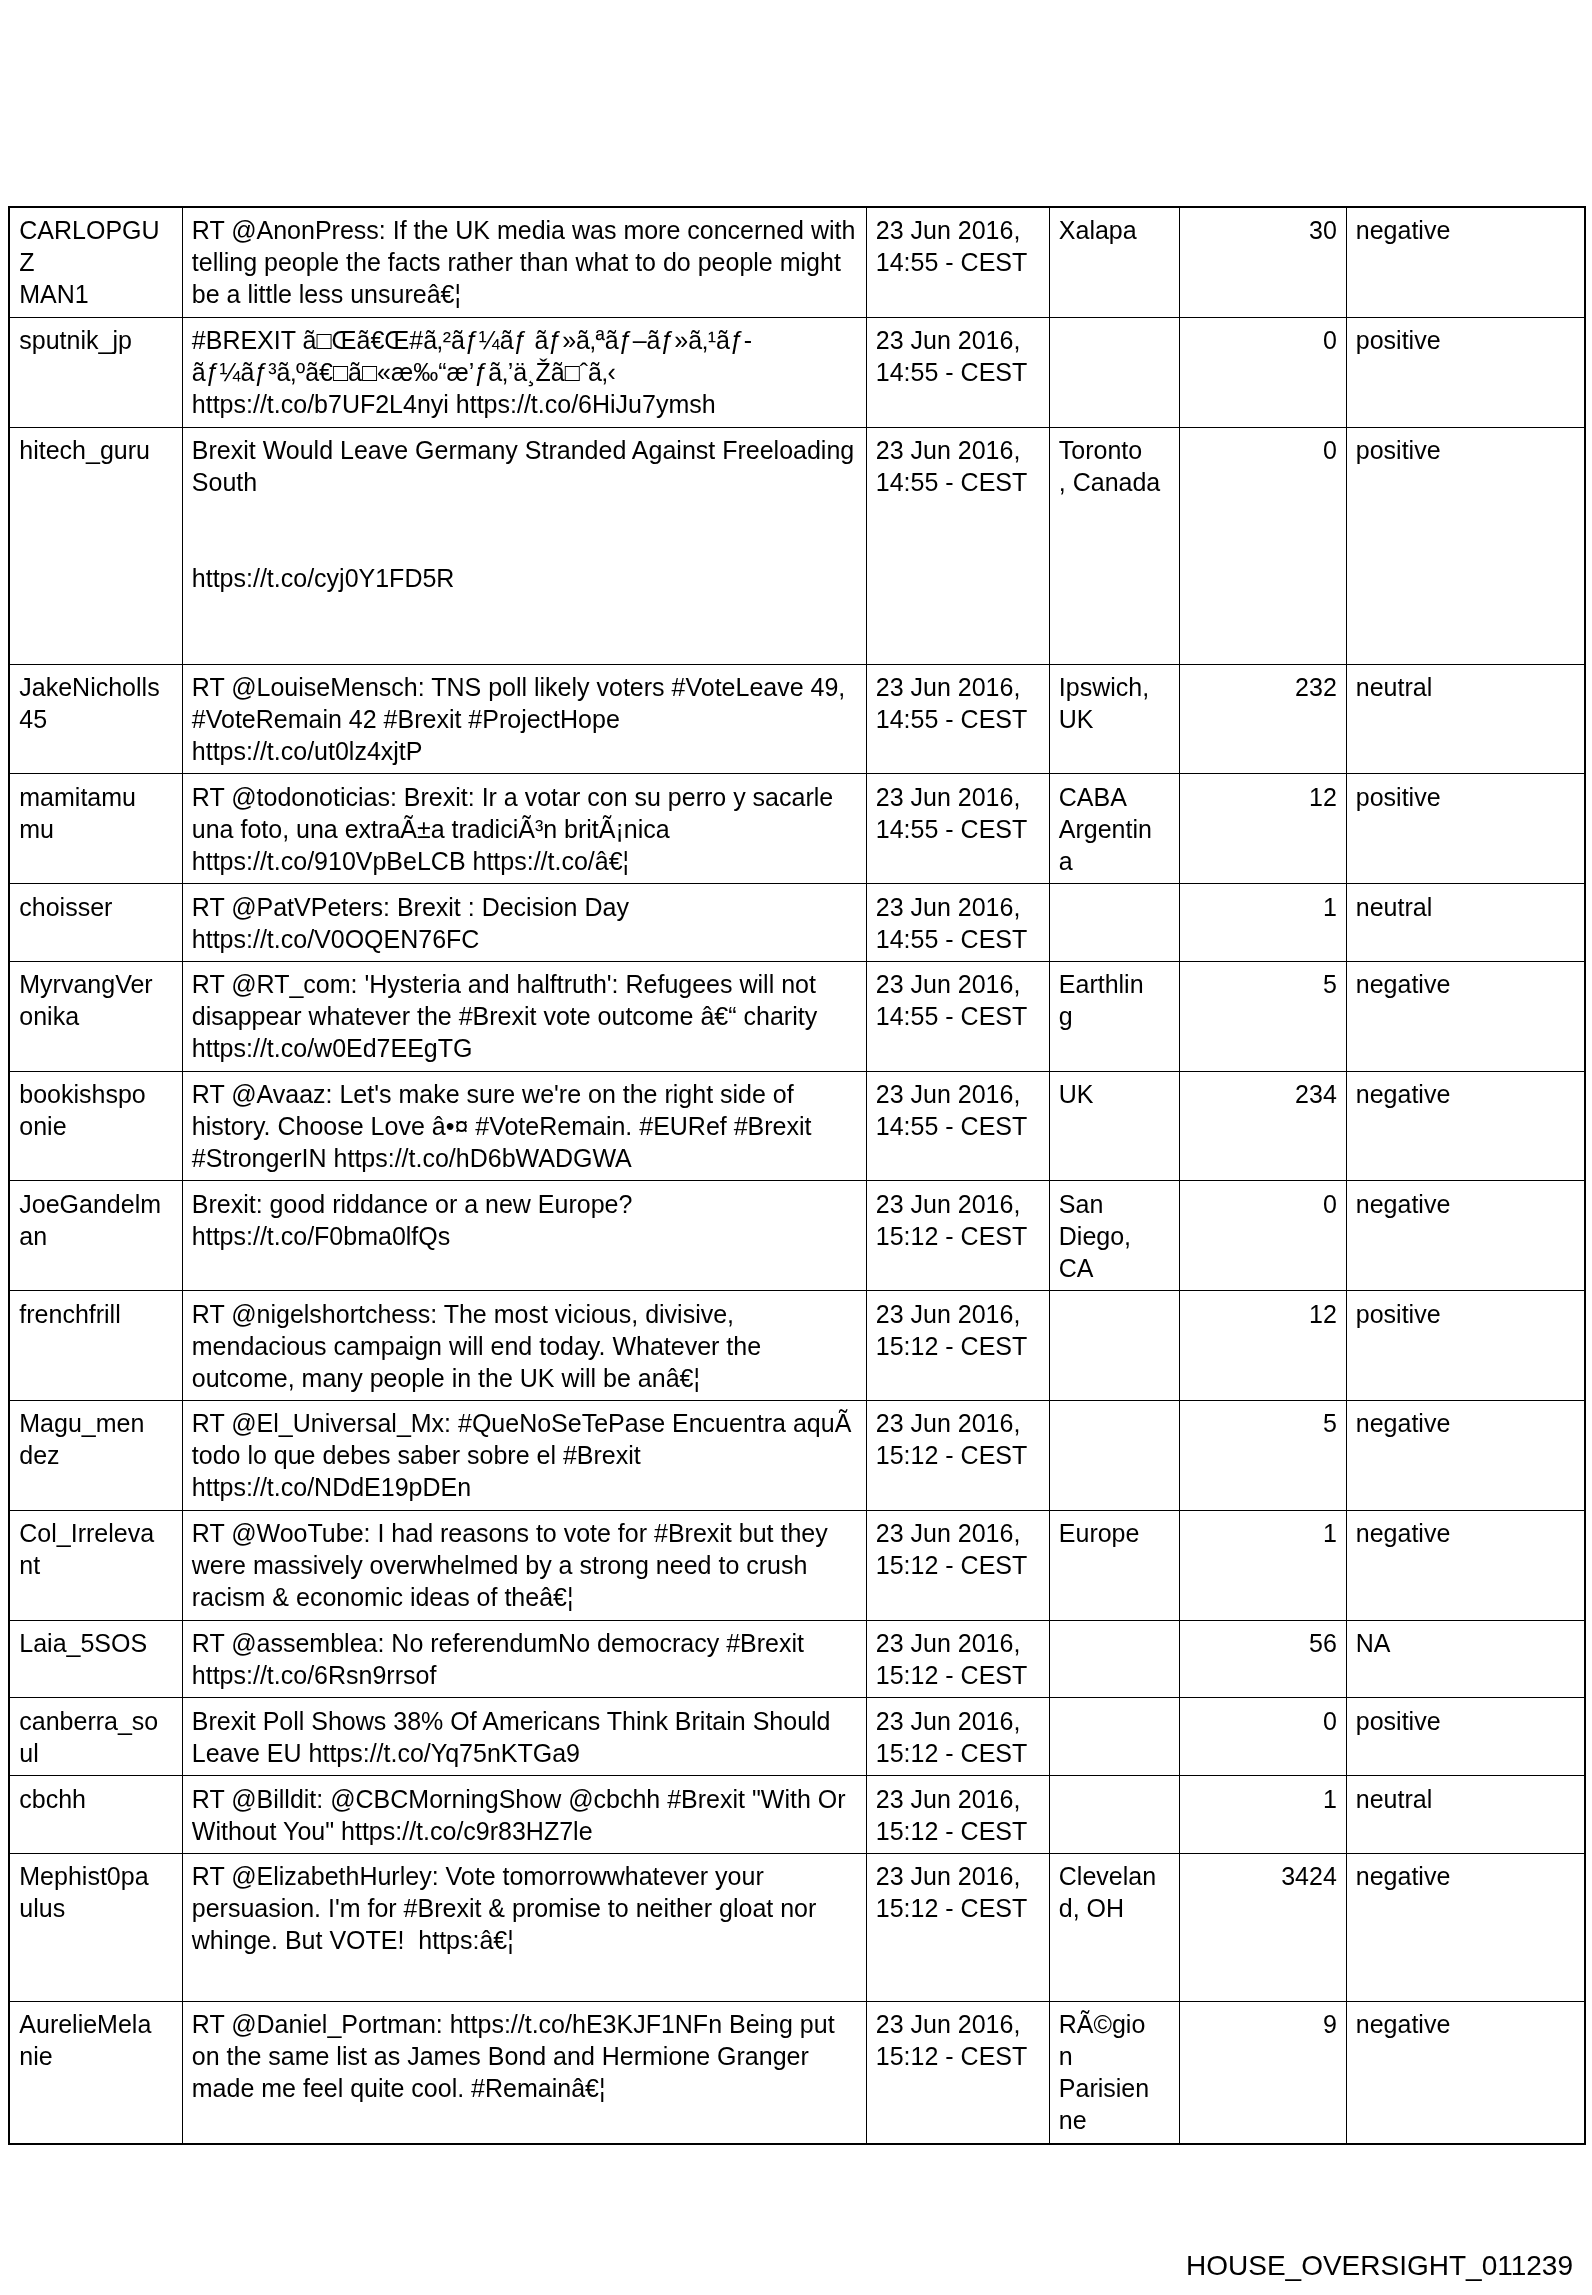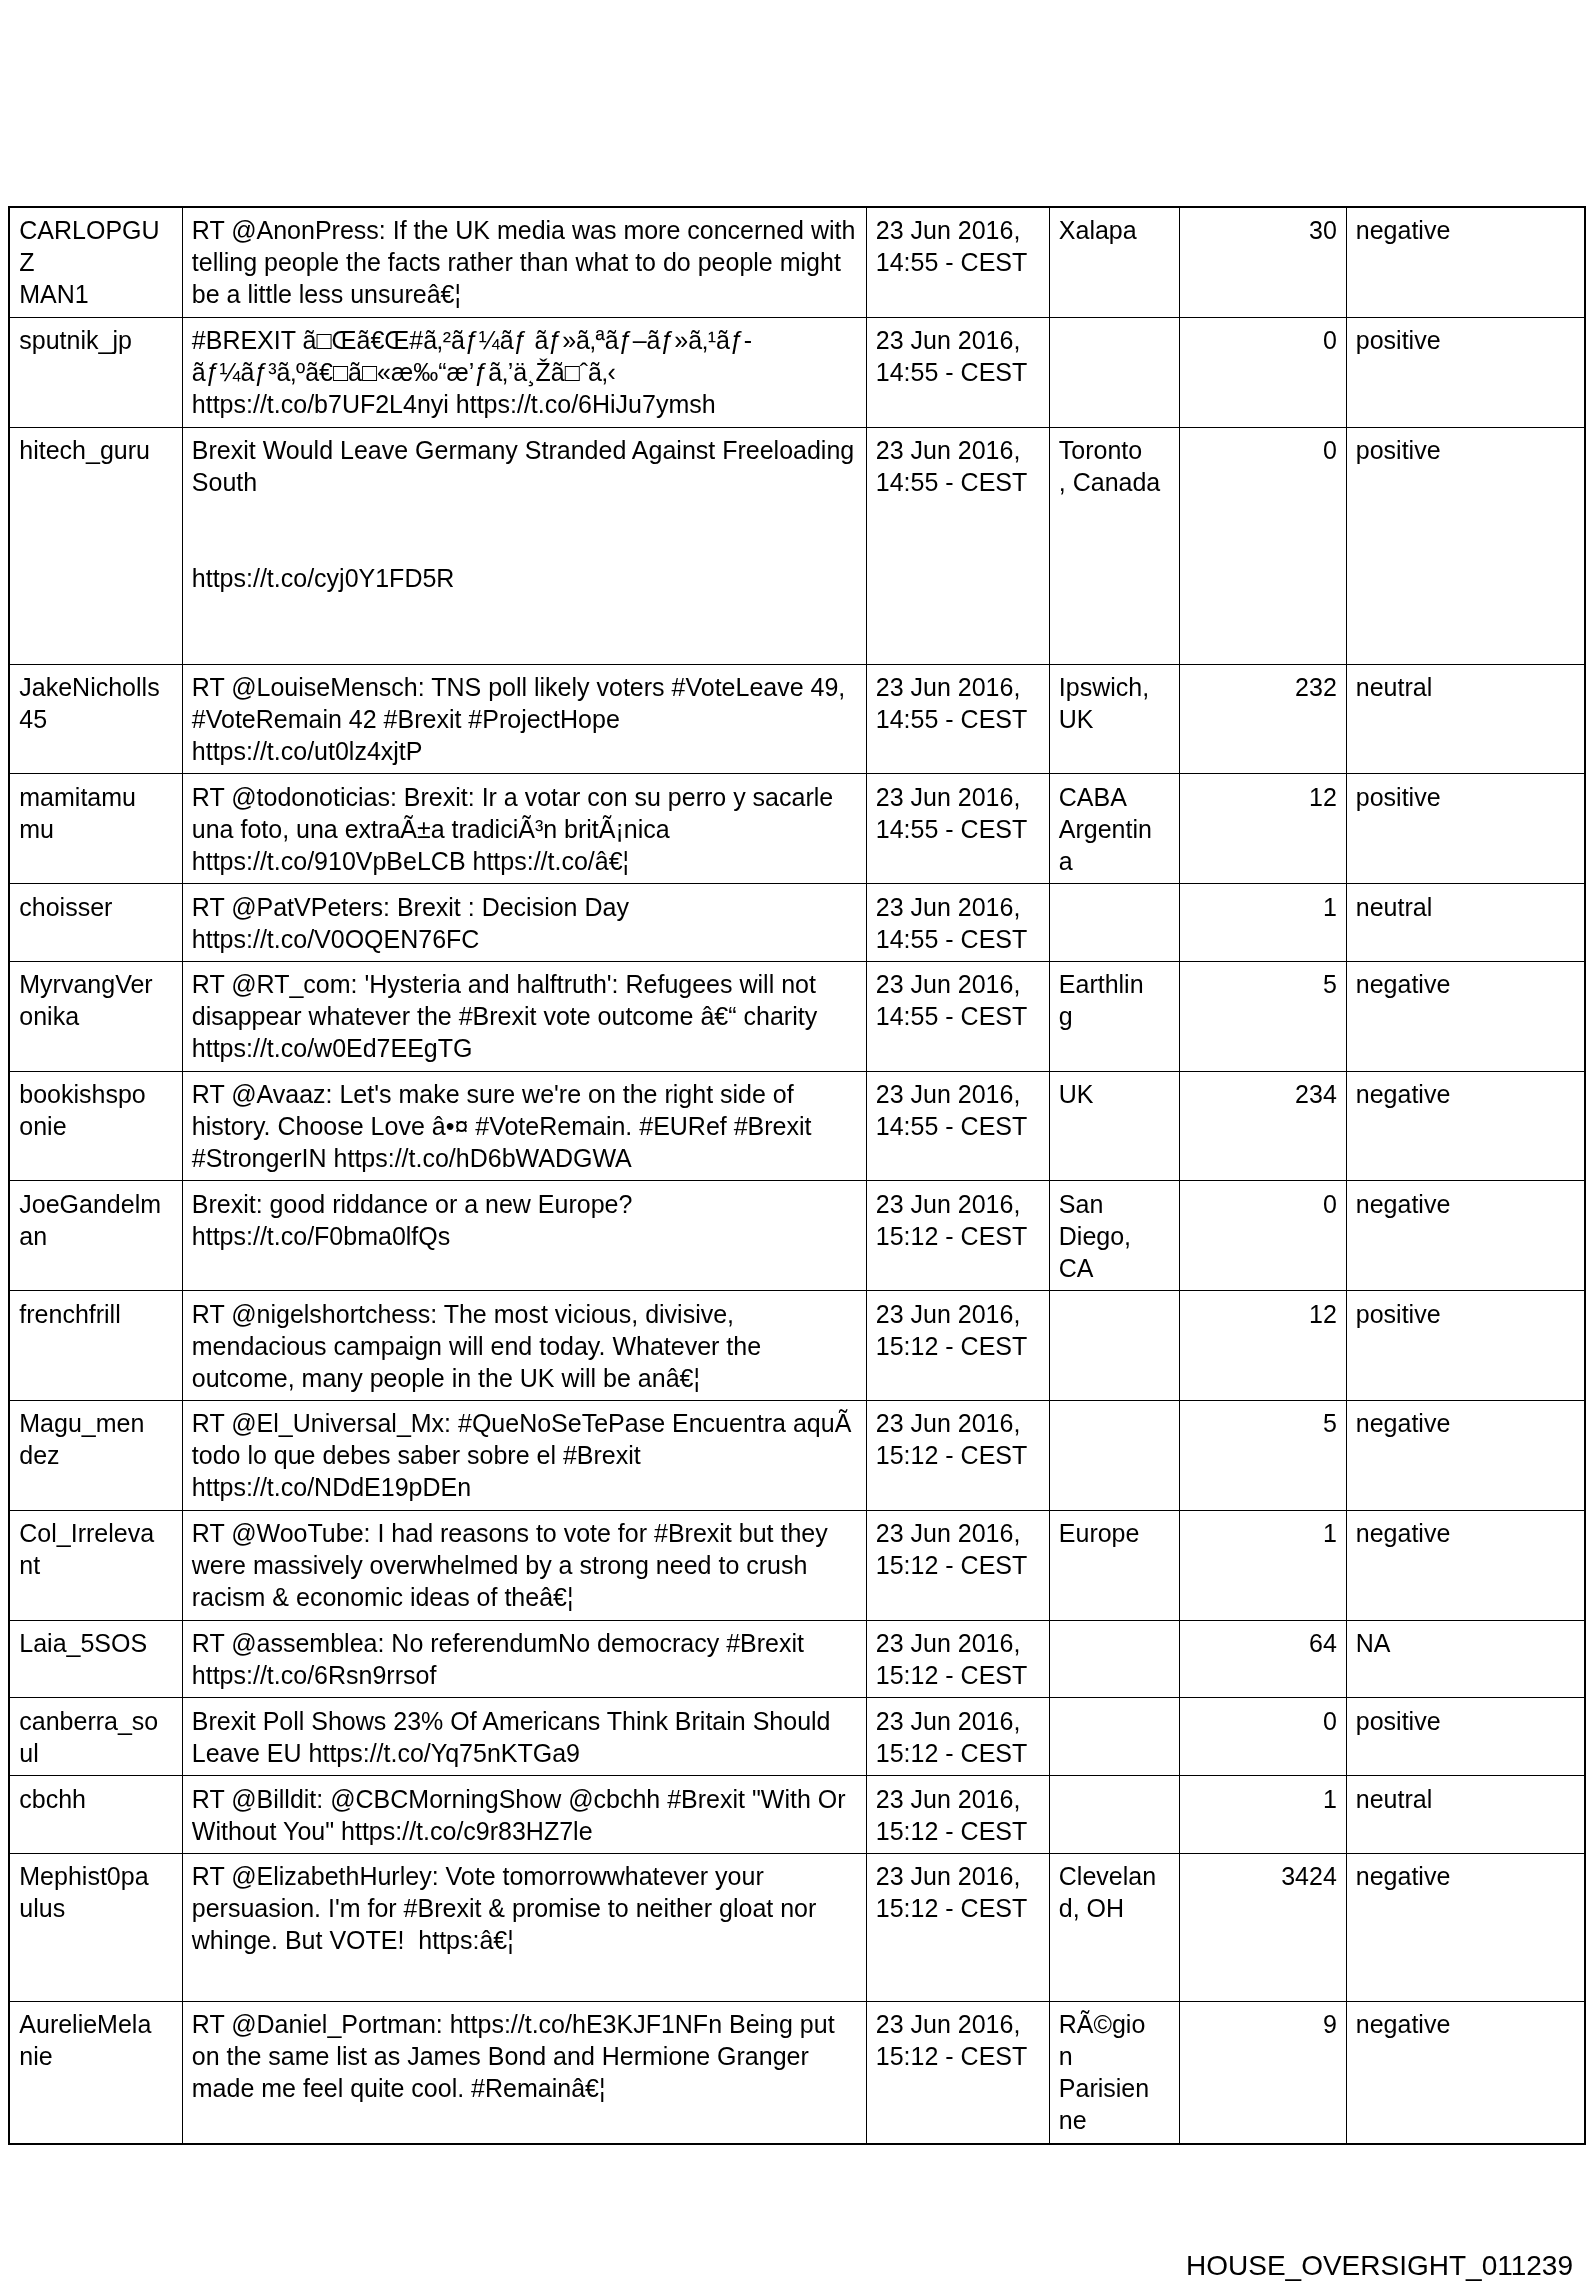--- a/index.html
+++ b/index.html
@@ -173,27 +173,27 @@
           <td class="col-date">23 Jun 2016, 15:12 - CEST</td>
           <td class="col-location">Europe</td>
           <td class="col-count">1</td>
           <td class="col-sentiment">negative</td>
         </tr>
         <tr style="height: 77px;">
           <td class="col-user">Laia_5SOS</td>
           <td class="col-tweet">RT @assemblea: No referendumNo democracy #Brexit https://t.co/6Rsn9rrsof</td>
           <td class="col-date">23 Jun 2016, 15:12 - CEST</td>
           <td class="col-location"></td>
-          <td class="col-count">64</td>
+          <td class="col-count">56</td>
           <td class="col-sentiment">NA</td>
         </tr>
         <tr style="height: 77px;">
           <td class="col-user">canberra_so
 ul</td>
-          <td class="col-tweet">Brexit Poll Shows 23% Of Americans Think Britain Should Leave EU https://t.co/Yq75nKTGa9</td>
+          <td class="col-tweet">Brexit Poll Shows 38% Of Americans Think Britain Should Leave EU https://t.co/Yq75nKTGa9</td>
           <td class="col-date">23 Jun 2016, 15:12 - CEST</td>
           <td class="col-location"></td>
           <td class="col-count">0</td>
           <td class="col-sentiment">positive</td>
         </tr>
         <tr style="height: 77px;">
           <td class="col-user">cbchh</td>
           <td class="col-tweet">RT @Billdit: @CBCMorningShow @cbchh #Brexit "With Or Without You" https://t.co/c9r83HZ7le</td>
           <td class="col-date">23 Jun 2016, 15:12 - CEST</td>
           <td class="col-location"></td>

